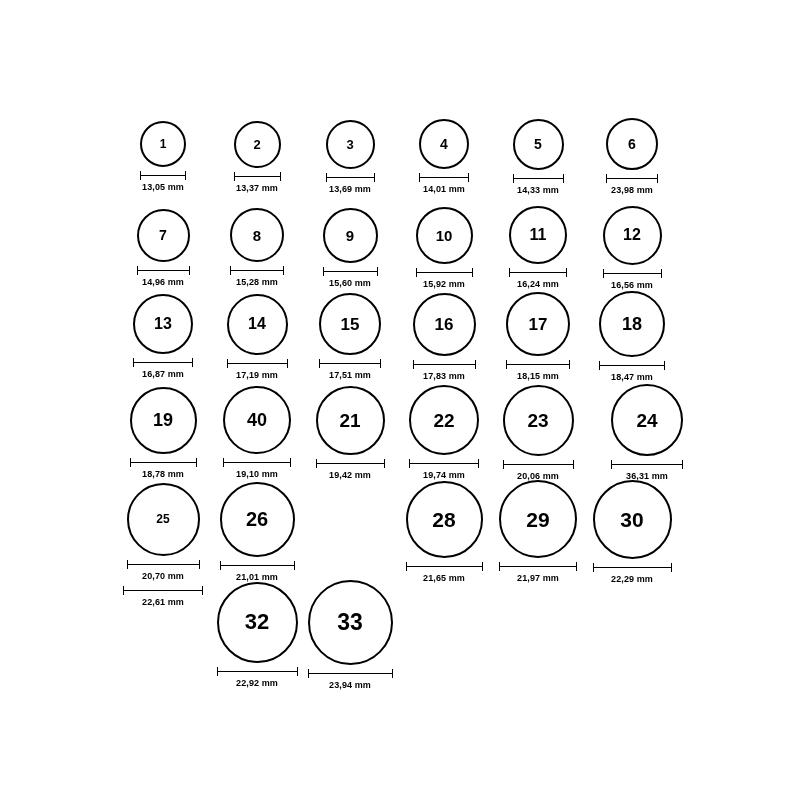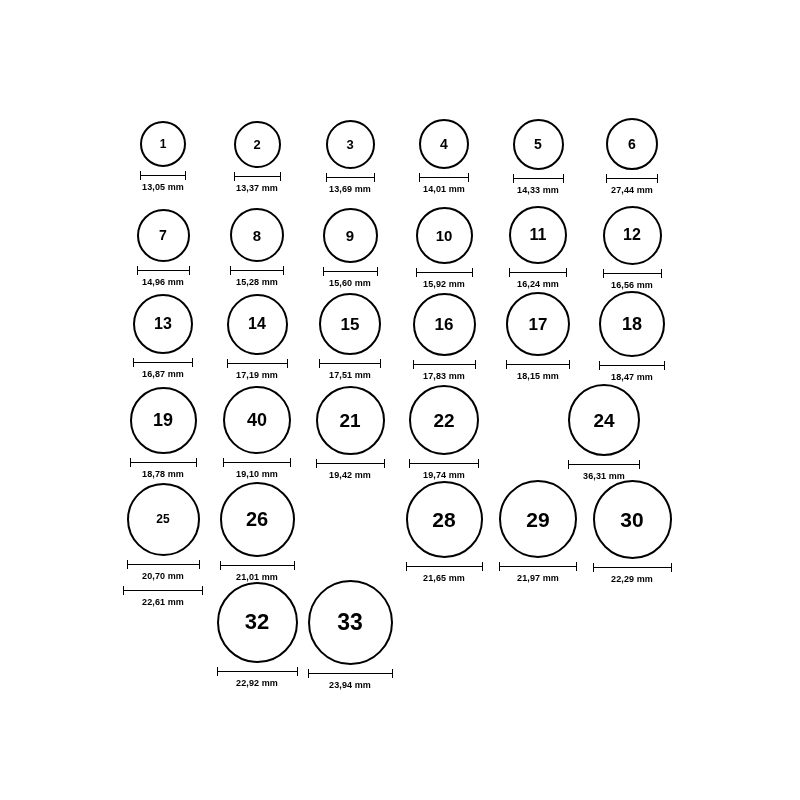--- a/index.html
+++ b/index.html
@@ -149,21 +149,21 @@
     <div class="ring-cell" style="left: 572px; top: 118px; width: 120px;">
       <div class="ring-circle" style="width: 52px; height: 52px;">
         <span class="ring-number" style="font-size: 14px;">6</span>
       </div>
       <div class="measure" style="margin-top: 4px;">
         <div class="measure-line" style="width: 52px;">
           <span class="bar"></span>
           <span class="cap left"></span>
           <span class="cap right"></span>
         </div>
-        <div class="measure-label">27,44 mm</div>
+        <div class="measure-label">23,98 mm</div>
       </div>
     </div>
     <div class="ring-cell" style="left: 103px; top: 208.5px; width: 120px;">
       <div class="ring-circle" style="width: 53px; height: 53px;">
         <span class="ring-number" style="font-size: 14px;">7</span>
       </div>
       <div class="measure" style="margin-top: 4px;">
         <div class="measure-line" style="width: 53px;">
           <span class="bar"></span>
           <span class="cap left"></span>
@@ -360,21 +360,34 @@
       </div>
       <div class="measure" style="margin-top: 4px; text-align: center;">
         <div class="measure-line" style="width: 70px;">
           <span class="bar"></span>
           <span class="cap left"></span>
           <span class="cap right"></span>
         </div>
         <div class="measure-label">19,74 mm</div>
       </div>
     </div>
-    <div class="ring-cell" style="left: 544px; top: 384px; width: 120px;">
+    <div class="ring-cell" style="left: 478px; top: 384.5px; width: 120px;">
+      <div class="ring-circle" style="width: 71px; height: 71px;">
+        <span class="ring-number" style="font-size: 19px;">23</span>
+      </div>
+      <div class="measure" style="margin-top: 4px;">
+        <div class="measure-line" style="width: 71px;">
+          <span class="bar"></span>
+          <span class="cap left"></span>
+          <span class="cap right"></span>
+        </div>
+        <div class="measure-label">20,06 mm</div>
+      </div>
+    </div>
+    <div class="ring-cell" style="left: 587px; top: 384px; width: 120px;">
       <div class="ring-circle" style="width: 72px; height: 72px;">
         <span class="ring-number" style="font-size: 19px;">24</span>
       </div>
       <div class="measure" style="margin-top: 4px;">
         <div class="measure-line" style="width: 72px;">
           <span class="bar"></span>
           <span class="cap left"></span>
           <span class="cap right"></span>
         </div>
         <div class="measure-label">36,31 mm</div>

